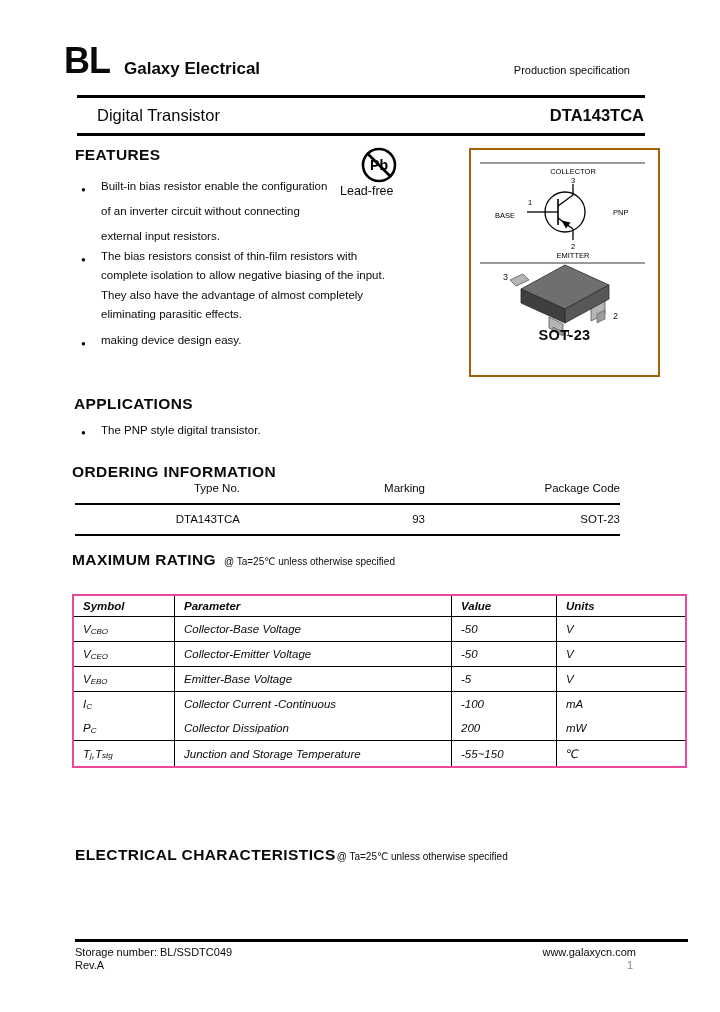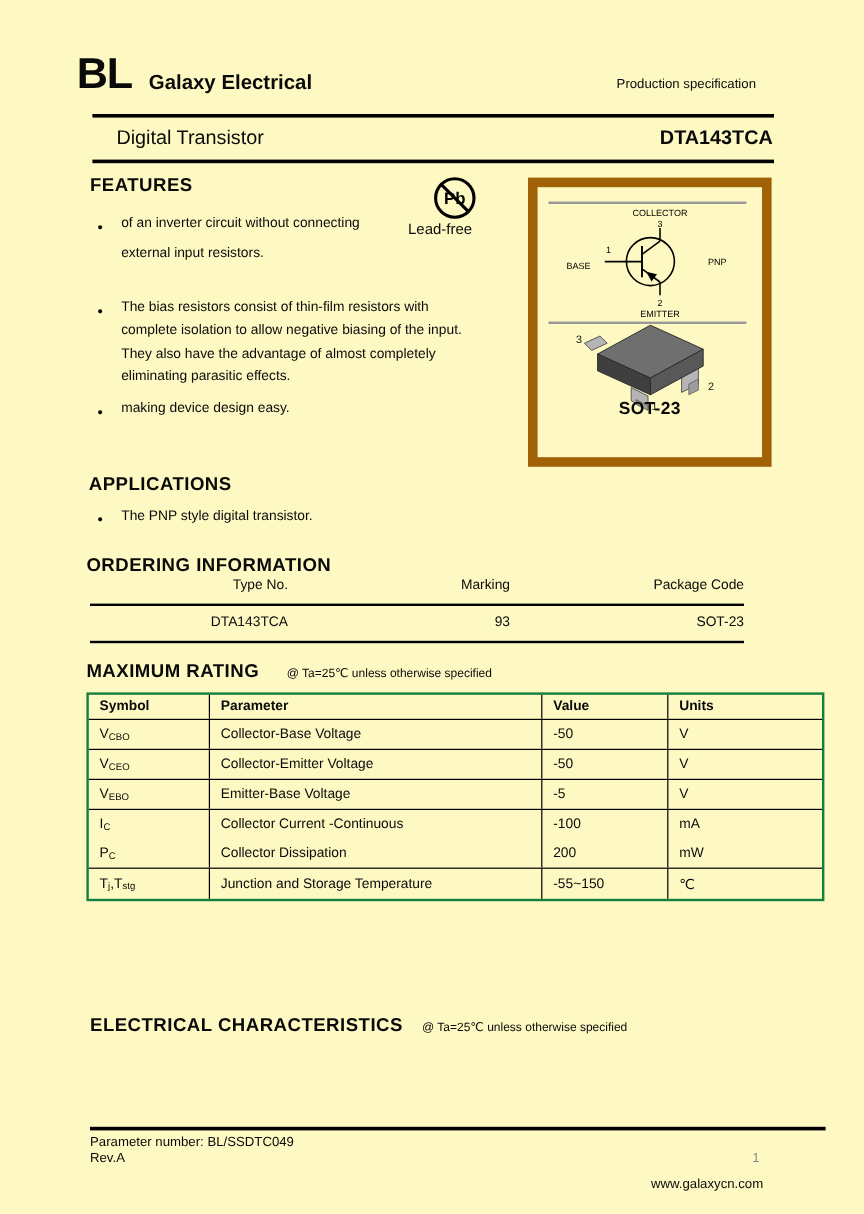--- a/index.html
+++ b/index.html
@@ -1,46 +1,46 @@
 <!DOCTYPE html>
 <html><head>
 <meta charset="utf-8">
 <style>
   html,body{margin:0;padding:0;background:#e8e8e8;}
   #page{
-    position:relative;width:720px;height:1012px;background:#fef9c3;
+    position:relative;width:720px;height:1012px;background:#ffffff;
     font-family:"Liberation Sans","DejaVu Sans",sans-serif;color:#0a0a0a;
     overflow:hidden;margin:0 auto;
   }
   .abs{position:absolute;}
   .rule{background:#000;height:3px;}
   .logo{font-size:36px;font-weight:bold;letter-spacing:-1px;}
   .company{font-size:17px;font-weight:bold;}
   .small{font-size:11px;}
   .sec{font-size:15.5px;letter-spacing:.4px;white-space:nowrap;font-weight:bold;}
   .cond{font-size:10px;letter-spacing:0;}
   .feat{position:absolute;left:80px;width:385px;font-size:11.5px;}
   .feat .blt{position:absolute;left:1px;top:3px;font-size:8px;}
   .feat .ln{margin-left:21px;}
   .graybar{position:absolute;height:1.5px;background:#9a9a9a;}
   .ord-grid{display:grid;grid-template-columns:165px 185px 195px;}
   .ord-cell{text-align:right;font-size:11.5px;line-height:29px;height:29px;}
-  .mrt{position:absolute;left:72px;top:577px;width:611px;border:2px solid #15803d;font-size:11.5px;background:transparent;}
+  .mrt{position:absolute;left:72px;top:594px;width:611px;border:2px solid #ec4899;font-size:11.5px;background:transparent;font-style:italic;}
   .mr-row{display:grid;grid-template-columns:100px 277px 105px 1fr;}
   .mr-row + .mr-row{border-top:1.5px solid #000;}
   .mr-cell{padding-left:9px;display:flex;align-items:center;}
   .mr-cell + .mr-cell{border-left:1.5px solid #000;}
   .mr-head .mr-cell{font-weight:bold;height:20px;}
   .h24 .mr-cell{height:24px;}
   .h48 .mr-cell{height:48px;}
   .h25 .mr-cell{height:25px;}
   .stack{flex-direction:column;align-items:flex-start;justify-content:center;}
   .stack > div{height:24px;display:flex;align-items:center;}
   sub{font-size:8px;position:relative;top:2px;letter-spacing:0;text-align:right;}
-  .pkgbox{position:absolute;left:440px;top:148px;width:187px;height:225px;border:8px solid #a16207;}
+  .pkgbox{position:absolute;left:469px;top:148px;width:187px;height:225px;border:2px solid #a16207;}
   .sotname{position:absolute;left:0;top:177px;width:100%;text-align:center;font-size:14.5px;font-weight:bold;letter-spacing:.3px;}
   .footer-line{position:absolute;left:75px;top:939px;width:613px;height:2.5px;background:#000;}
   .pageno{color:#8a8a8a;}
   .thinline{height:1.5px;background:#000;}
   .thickline{height:2.5px;background:#000;}
 </style>
 </head>
 <body>
 
 <div id="page">
@@ -50,20 +50,21 @@
   <div class="abs small" style="right:90px;top:64px;">Production specification</div>
   <div class="abs rule" style="left:77px;top:95px;width:568px;"></div>
   <div class="abs" style="left:97px;top:106px;font-size:16.5px;">Digital Transistor</div>
   <div class="abs" style="right:76px;top:106px;font-size:16.5px;font-weight:bold;">DTA143TCA</div>
   <div class="abs rule" style="left:77px;top:133px;width:568px;"></div>
 
   <div class="abs sec" style="left:75px;top:146px;">FEATURES</div>
 
   <div class="feat" style="top:174px;line-height:25px;">
     <span class="blt">●</span>
+    <div class="ln">Built-in bias resistor enable the configuration</div>
     <div class="ln">of an inverter circuit without connecting</div>
     <div class="ln">external input resistors.</div>
   </div>
 
   <div class="feat" style="top:247px;line-height:19.3px;">
     <span class="blt">●</span>
     <div class="ln">The bias resistors consist of thin-film resistors with</div>
     <div class="ln">complete isolation to allow negative biasing of the input.</div>
     <div class="ln">They also have the advantage of almost completely</div>
     <div class="ln">eliminating parasitic effects.</div>
@@ -140,21 +141,21 @@
     </div>
     <div class="thinline"></div>
     <div class="ord-grid">
       <div class="ord-cell">DTA143TCA</div>
       <div class="ord-cell">93</div>
       <div class="ord-cell">SOT-23</div>
     </div>
     <div class="thickline"></div>
   </div>
 
-  <div class="abs" style="left:72px;top:551px;display:flex;align-items:baseline;gap:23px;">
+  <div class="abs" style="left:72px;top:551px;display:flex;align-items:baseline;gap:8px;">
     <span class="sec">MAXIMUM RATING</span>
     <span class="cond">@ Ta=25℃ unless otherwise specified</span>
   </div>
 
   <div class="mrt">
     <div class="mr-row mr-head">
       <div class="mr-cell">Symbol</div>
       <div class="mr-cell">Parameter</div>
       <div class="mr-cell">Value</div>
       <div class="mr-cell">Units</div>
@@ -221,24 +222,24 @@
           <sub>j</sub>
           <span>,T</span>
           <sub>stg</sub>
         </div>
       <div class="mr-cell">Junction and Storage Temperature</div>
       <div class="mr-cell">-55~150</div>
       <div class="mr-cell">℃</div>
     </div>
   </div>
 
-  <div class="abs" style="left:75px;top:846px;display:flex;align-items:baseline;gap:16px;">
+  <div class="abs" style="left:75px;top:846px;display:flex;align-items:baseline;gap:1px;">
     <span class="sec">ELECTRICAL CHARACTERISTICS</span>
     <span class="cond">@ Ta=25℃ unless otherwise specified</span>
   </div>
 
   <div class="footer-line"></div>
-  <div class="abs small" style="left:75px;top:946px;">Parameter number: BL/SSDTC049</div>
+  <div class="abs small" style="left:75px;top:946px;">Storage number: BL/SSDTC049</div>
   <div class="abs small" style="left:75px;top:959px;">Rev.A</div>
-  <div class="abs small" style="right:84px;top:946px;margin-top:35px;">www.galaxycn.com</div>
+  <div class="abs small" style="right:84px;top:946px;">www.galaxycn.com</div>
   <div class="abs small pageno" style="right:87px;top:959px;">1</div>
 
 </div>
 
 </body></html>

